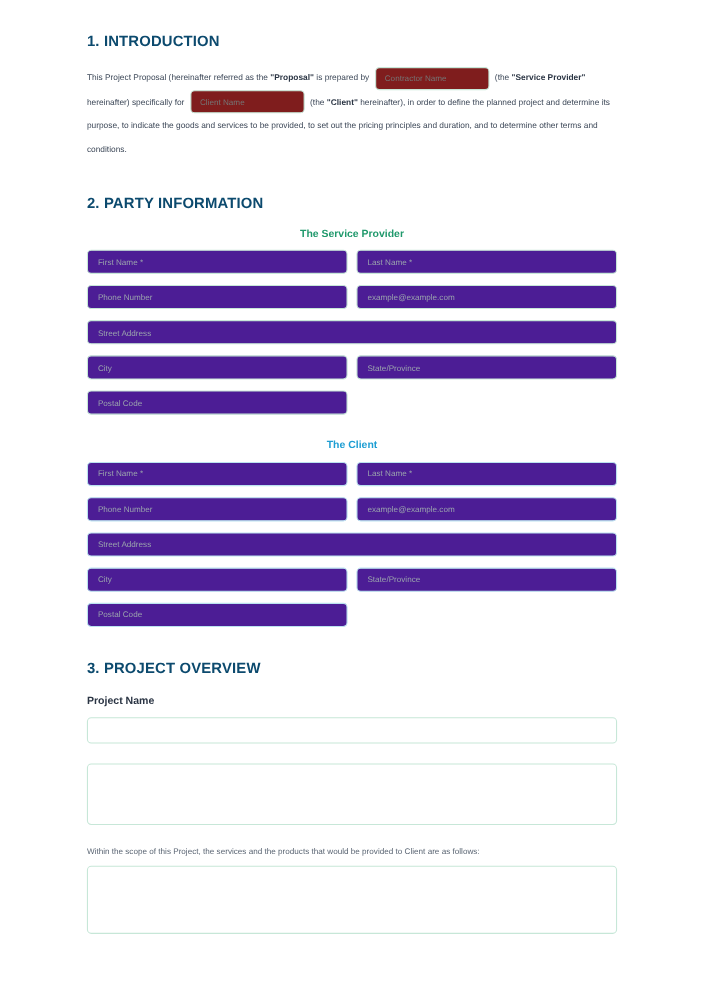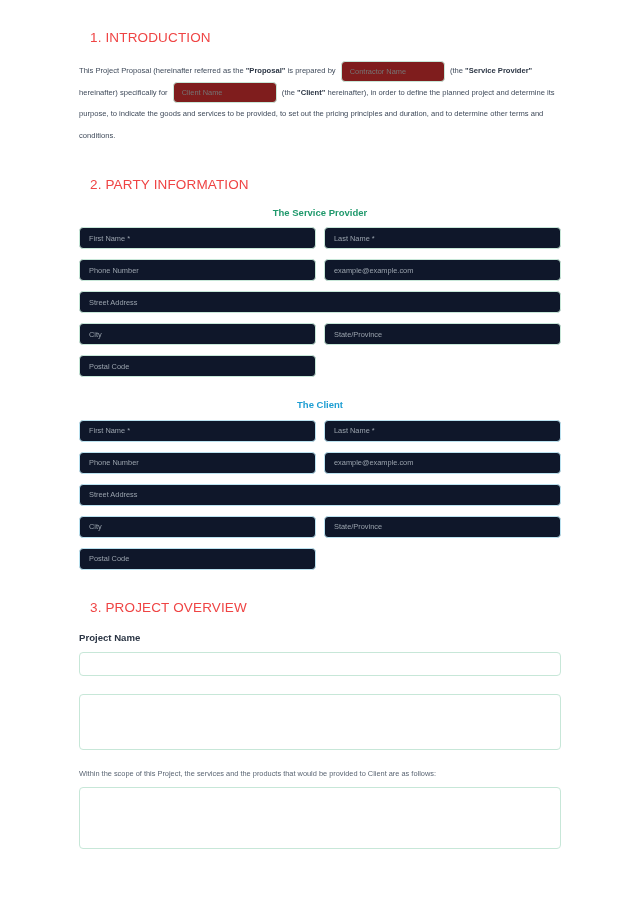--- a/index.html
+++ b/index.html
@@ -29,24 +29,24 @@
   .content {
     position: absolute;
     left: 79px;
     top: 30px;
     width: 482px;
   }
 
   
   .section-heading {
     font-size: 13.5px;
-    font-weight: normal;
-    color: #ef4444;
+    font-weight: bold;
+    color: #0c4a6e;
     letter-spacing: 0.15px;
-    margin: 0 0 14px 11px;
+    margin: 0 0 14px 0;
     line-height: 1.2;
   }
   .section-heading.sec2 { margin-top: 30px; }
   .section-heading.sec3 { margin-top: 30px; }
 
   .party-label {
     font-size: 9.5px;
     font-weight: bold;
     margin: 0 0 9px 0;
     line-height: 1.2;
@@ -112,21 +112,21 @@
     margin-bottom: 10px;
     gap: 8px;
   }
   .row:last-child { margin-bottom: 0; }
 
   .fi {
     box-sizing: border-box;
     height: 22px;
     border: 1px solid #c7e7d8;
     border-radius: 4px;
-    background: #0f172a;
+    background: #4c1d95;
     font-family: "Liberation Sans", sans-serif;
     font-size: 7.4px;
     color: #9aa3ad;
     padding: 0 9px;
     outline: none;
     display: block;
   }
   .fi::placeholder { color: #9aa3ad; opacity: 1; }
   .fi.half  { width: 237px; flex: 0 0 237px; }
   .fi.full  { width: 482px; flex: 0 0 482px; }

